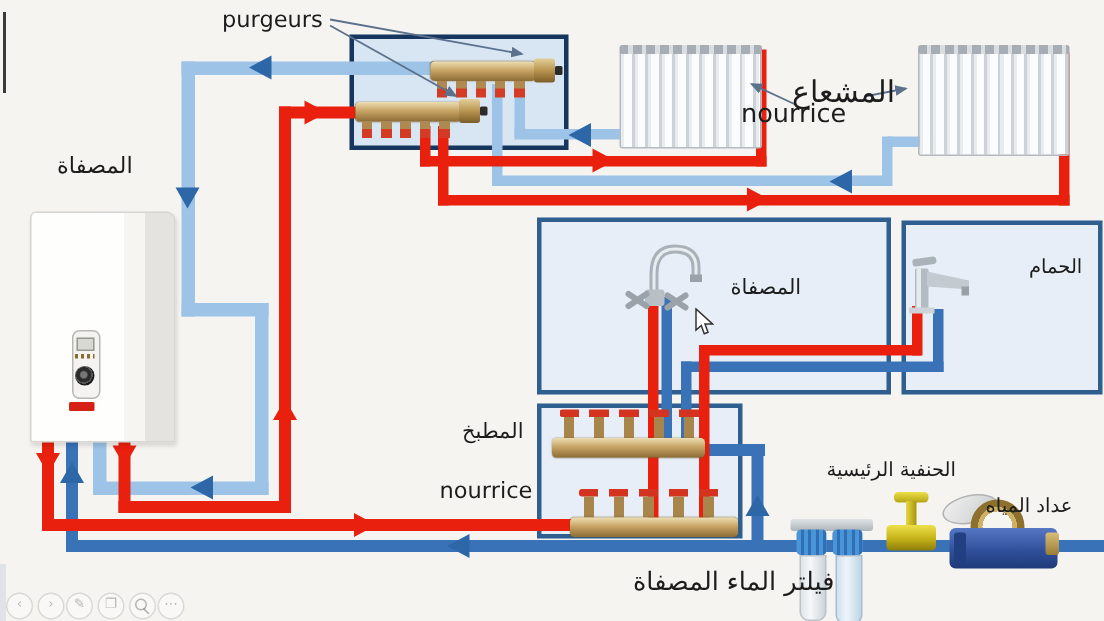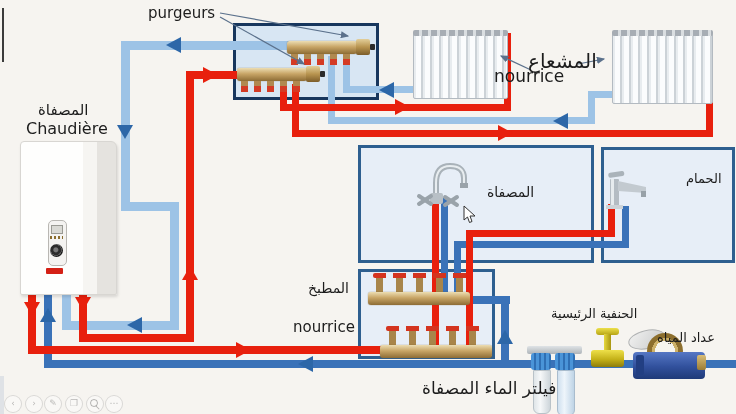--- a/index.html
+++ b/index.html
@@ -188,21 +188,20 @@
       <path d="M220,17 L304,64" marker-end="url(#ah)"></path>
       <path d="M531,70 L501,56" marker-end="url(#ah)"></path>
       <path d="M578,64 L604,59" marker-end="url(#ah)"></path>
     </g>
   </svg>
 
   <div class="lbl" style="left:148px;top:4px;font-size:15px;">purgeurs</div>
   <div class="lbl" dir="rtl" style="left:528px;top:49px;font-size:20px;">المشعاع</div>
   <div class="lbl" style="left:494px;top:66px;font-size:17px;">nourrice</div>
   <div class="lbl" dir="rtl" style="left:38px;top:101px;font-size:15px;">المصفاة</div>
-  <div class="lbl" style="left:26px;top:119px;font-size:16px;">Chaudière</div>
   <div class="lbl" dir="rtl" style="left:487px;top:184px;font-size:14px;">المصفاة</div>
   <div class="lbl" dir="rtl" style="left:686px;top:171px;font-size:13px;">الحمام</div>
   <div class="lbl" dir="rtl" style="left:308px;top:280px;font-size:14px;">المطبخ</div>
   <div class="lbl" style="left:293px;top:318px;font-size:15px;">nourrice</div>
   <div class="lbl" dir="rtl" style="left:551px;top:306px;font-size:13px;">الحنفية الرئيسية</div>
   <div class="lbl" dir="rtl" style="left:657px;top:330px;font-size:13px;">عداد المياه</div>
   <div class="lbl" dir="rtl" style="left:422px;top:378px;font-size:17px;">فيلتر الماء المصفاة</div>
 
   <svg class="abs" style="left:463px;top:205px;" width="13" height="19" viewBox="0 0 13 19">
     <polygon points="1,1 1,15 4.5,12 6.5,17.5 9,16.5 7,11 12,11" fill="#ffffff" stroke="#333" stroke-width="1"></polygon>

